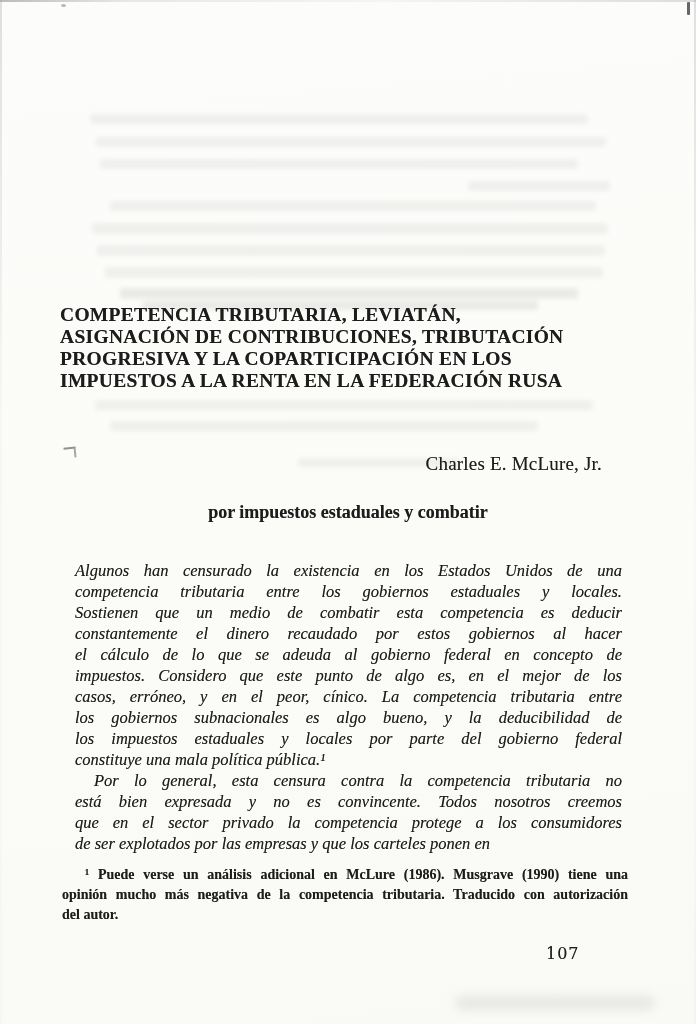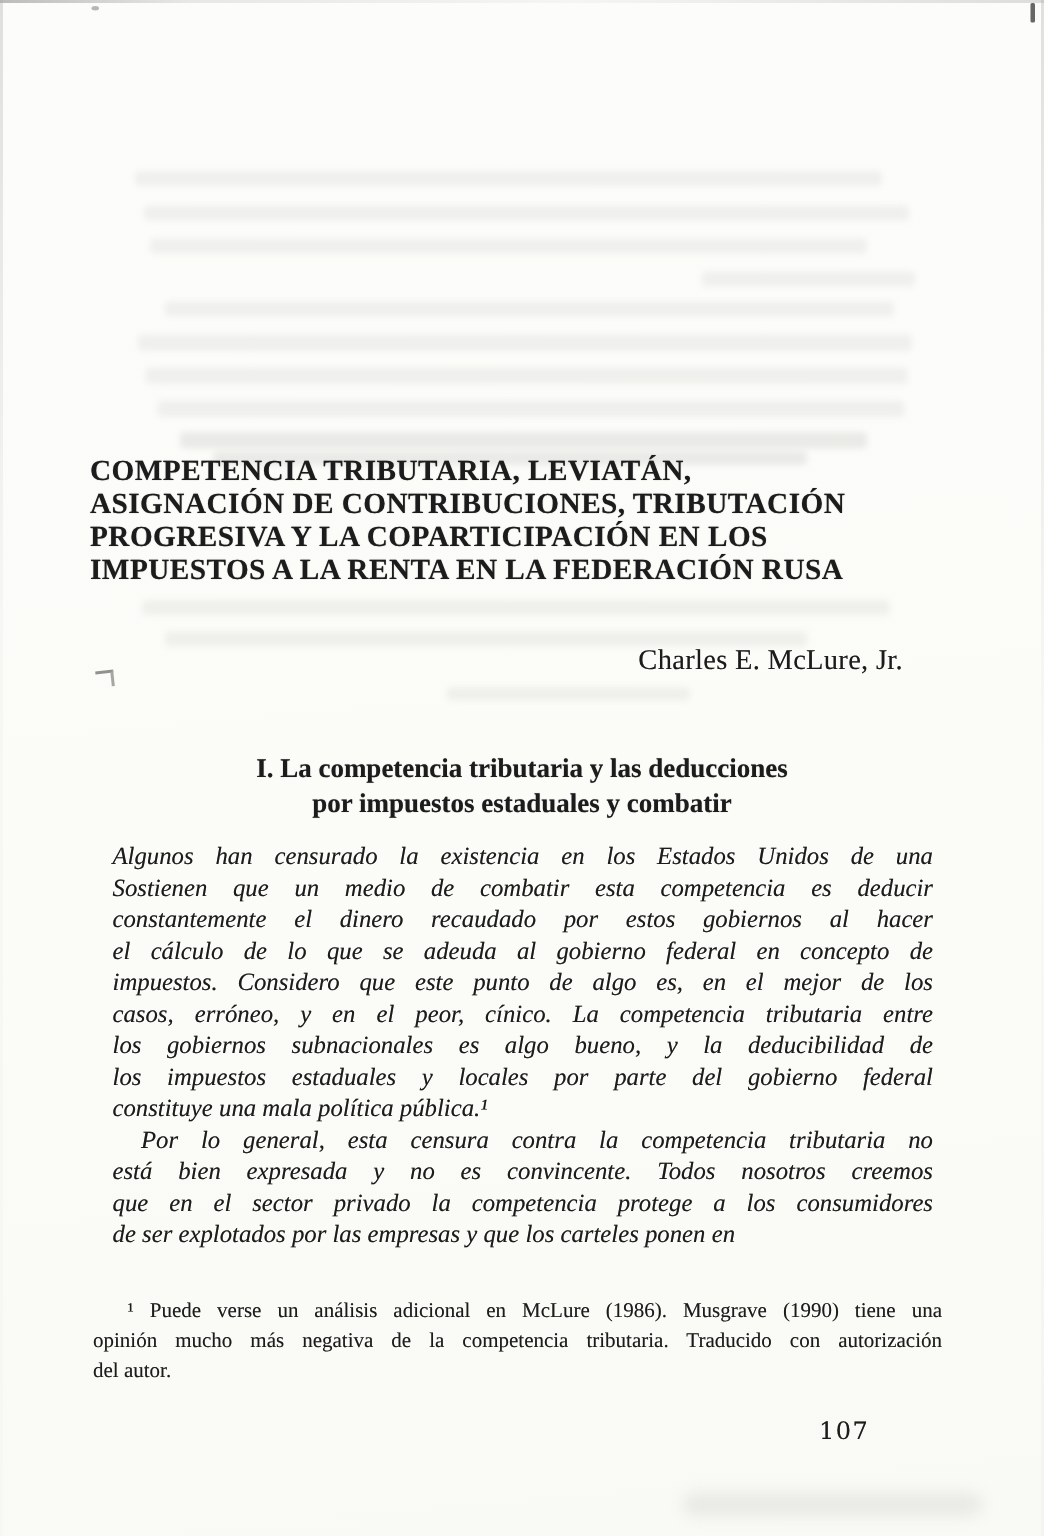--- a/index.html
+++ b/index.html
@@ -69,21 +69,21 @@
   
   .title-block {
     position: absolute; left: 60px; top: 304px; width: 576px;
     font-weight: bold; font-size: 19.5px; line-height: 22px;
     letter-spacing: .3px;
     text-shadow: 0 0 .6px rgba(20,20,20,.55);
   }
   .tln { text-align: left; }
 
   .author-line {
-    position: absolute; right: 94px; top: 430px;
+    position: absolute; right: 94px; top: 453px;
     font-size: 19px; letter-spacing: .2px;
     text-shadow: 0 0 .4px rgba(25,25,25,.45);
   }
 
   .heading-block {
     position: absolute; left: 60px; top: 501px; width: 576px;
     font-weight: bold; font-size: 18px; line-height: 23px;
     text-shadow: 0 0 .5px rgba(20,20,20,.5);
   }
   .hln { text-align: center; }
@@ -95,20 +95,21 @@
     font-style: italic;
   }
   .bline { text-align: justify; text-align-last: justify; }
   .bline.lastln { text-align-last: left; }
   .bline.indent { text-indent: 19px; }
 
   .footnote-block {
     position: absolute; left: 62px; top: 865px; width: 566px;
     font-size: 14px; line-height: 20px;
     text-shadow: 0 0 .3px rgba(30,30,30,.45);
+    font-weight: bold;
   }
   .fline { text-align: justify; text-align-last: justify; }
   .fline.lastln { text-align-last: left; }
   .fline.indent { text-indent: 23px; }
 
   .page-number {
     position: absolute; left: 546px; top: 944px;
     font-size: 16px; letter-spacing: 1px;
     font-family: "DejaVu Serif", "Liberation Serif", serif;
     text-shadow: 0 0 .3px rgba(30,30,30,.5);
@@ -144,26 +145,26 @@
   <div class="title-block">
       <div class="tln">COMPETENCIA TRIBUTARIA, LEVIATÁN,</div>
       <div class="tln">ASIGNACIÓN DE CONTRIBUCIONES, TRIBUTACIÓN</div>
       <div class="tln">PROGRESIVA Y LA COPARTICIPACIÓN EN LOS</div>
       <div class="tln lastln">IMPUESTOS A LA RENTA EN LA FEDERACIÓN RUSA</div>
     </div>
 
   <div class="author-line">Charles E. McLure, Jr.</div>
 
   <div class="heading-block">
-      <div class="hln">I. La competencia tributaria y las deducciones</div>
       <div class="hln lastln">por impuestos estaduales y combatir</div>
     </div>
 
   <div class="body-block">
       <div class="bline">Algunos han censurado la existencia en los Estados Unidos de una</div>
+      <div class="bline">competencia tributaria entre los gobiernos estaduales y locales.</div>
       <div class="bline">Sostienen que un medio de combatir esta competencia es deducir</div>
       <div class="bline">constantemente el dinero recaudado por estos gobiernos al hacer</div>
       <div class="bline">el cálculo de lo que se adeuda al gobierno federal en concepto de</div>
       <div class="bline">impuestos. Considero que este punto de algo es, en el mejor de los</div>
       <div class="bline">casos, erróneo, y en el peor, cínico. La competencia tributaria entre</div>
       <div class="bline">los gobiernos subnacionales es algo bueno, y la deducibilidad de</div>
       <div class="bline">los impuestos estaduales y locales por parte del gobierno federal</div>
       <div class="bline lastln">constituye una mala política pública.¹</div>
       <div class="bline indent">Por lo general, esta censura contra la competencia tributaria no</div>
       <div class="bline">está bien expresada y no es convincente. Todos nosotros creemos</div>

